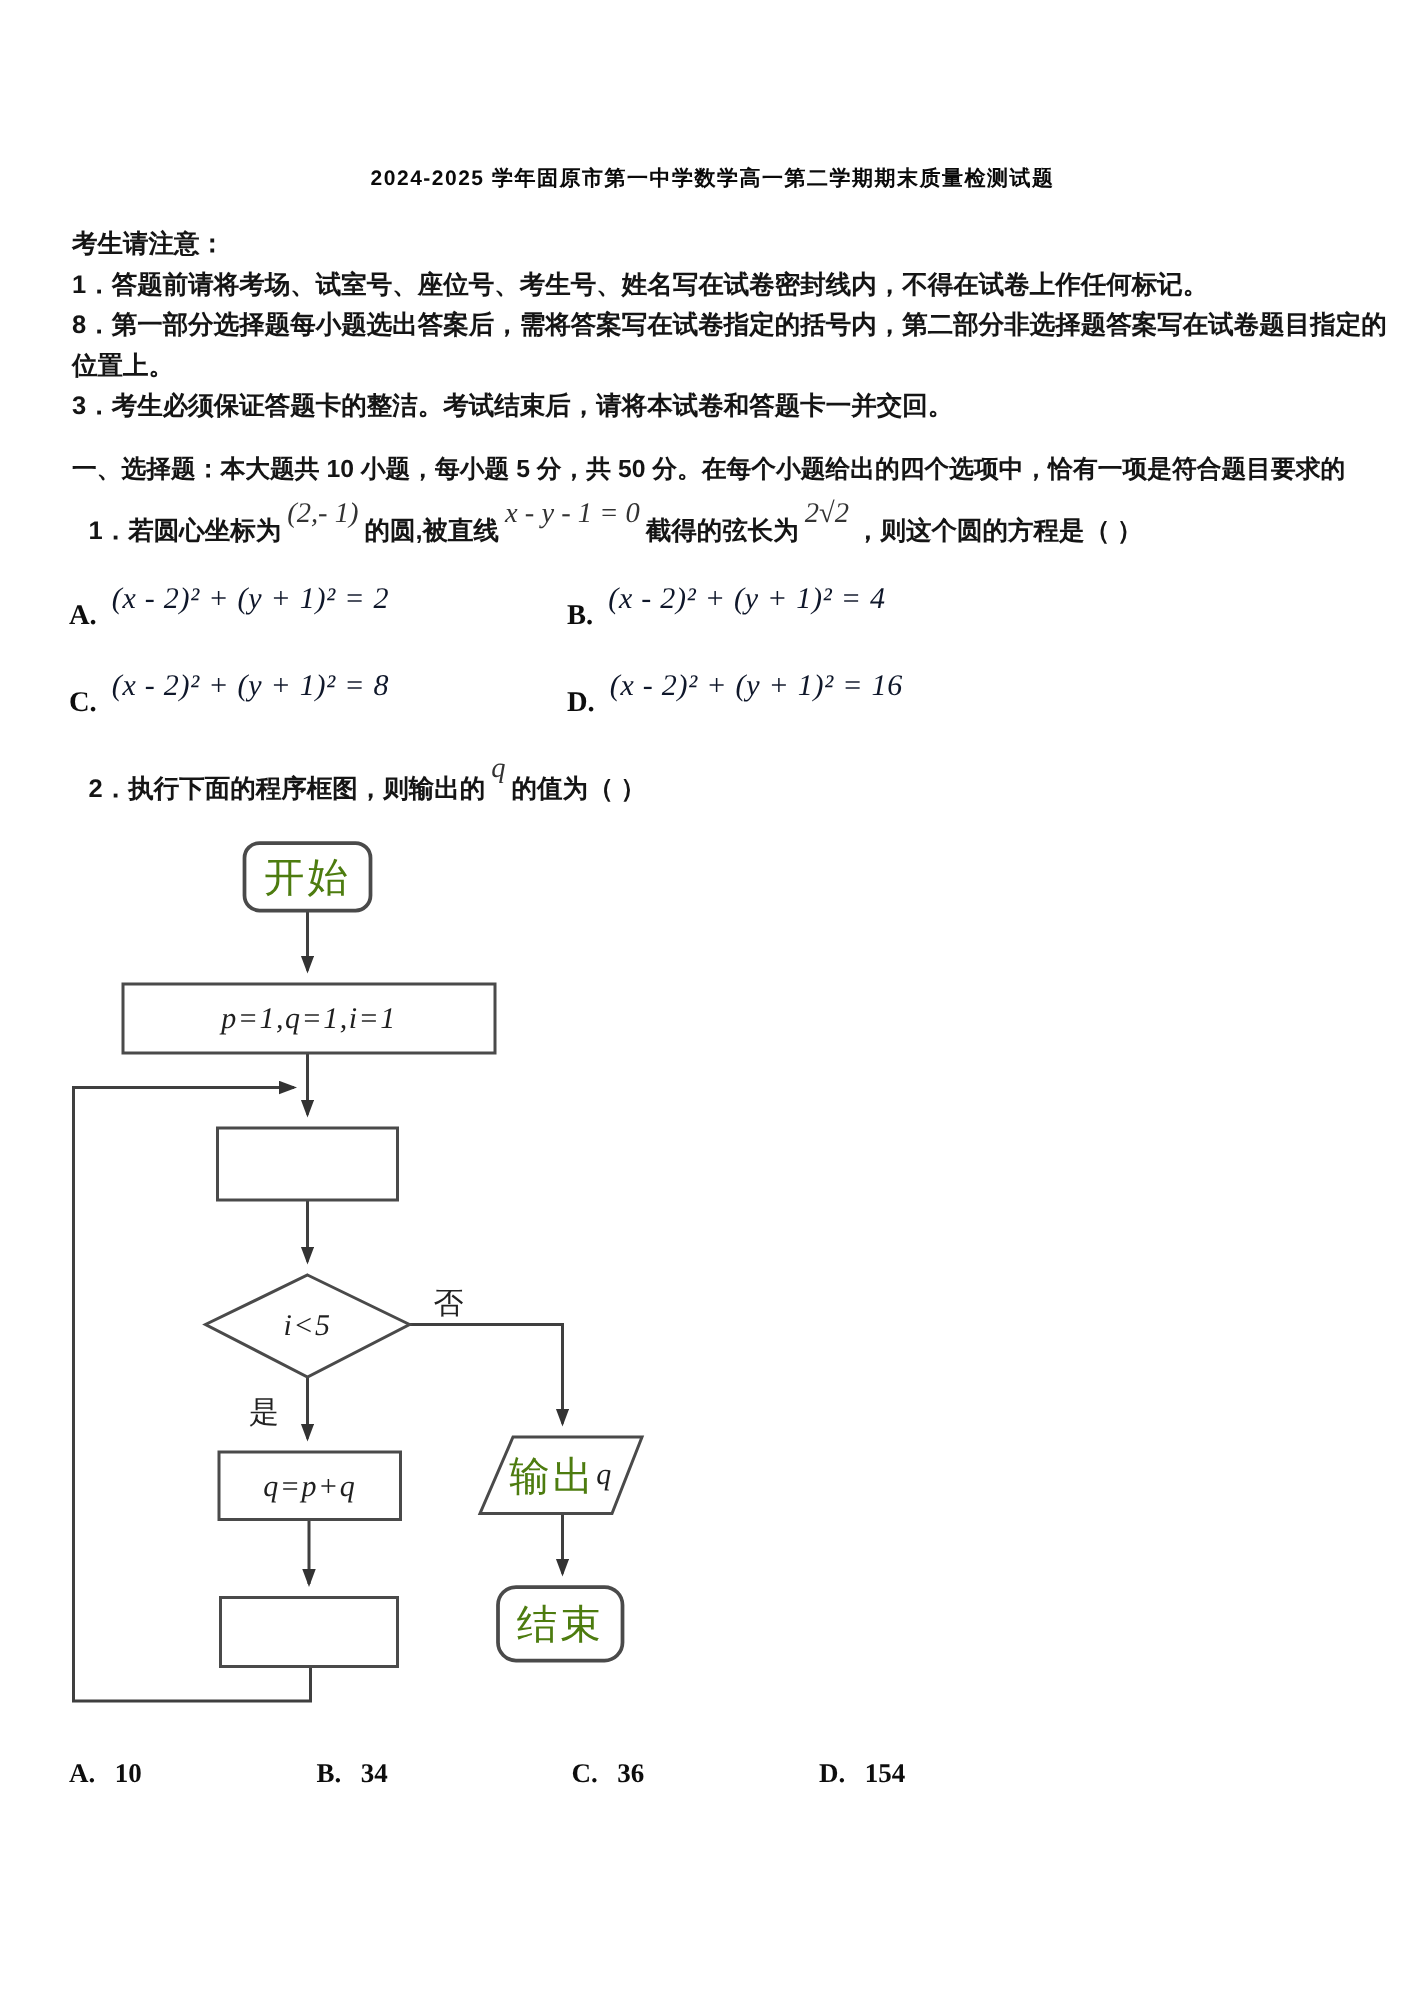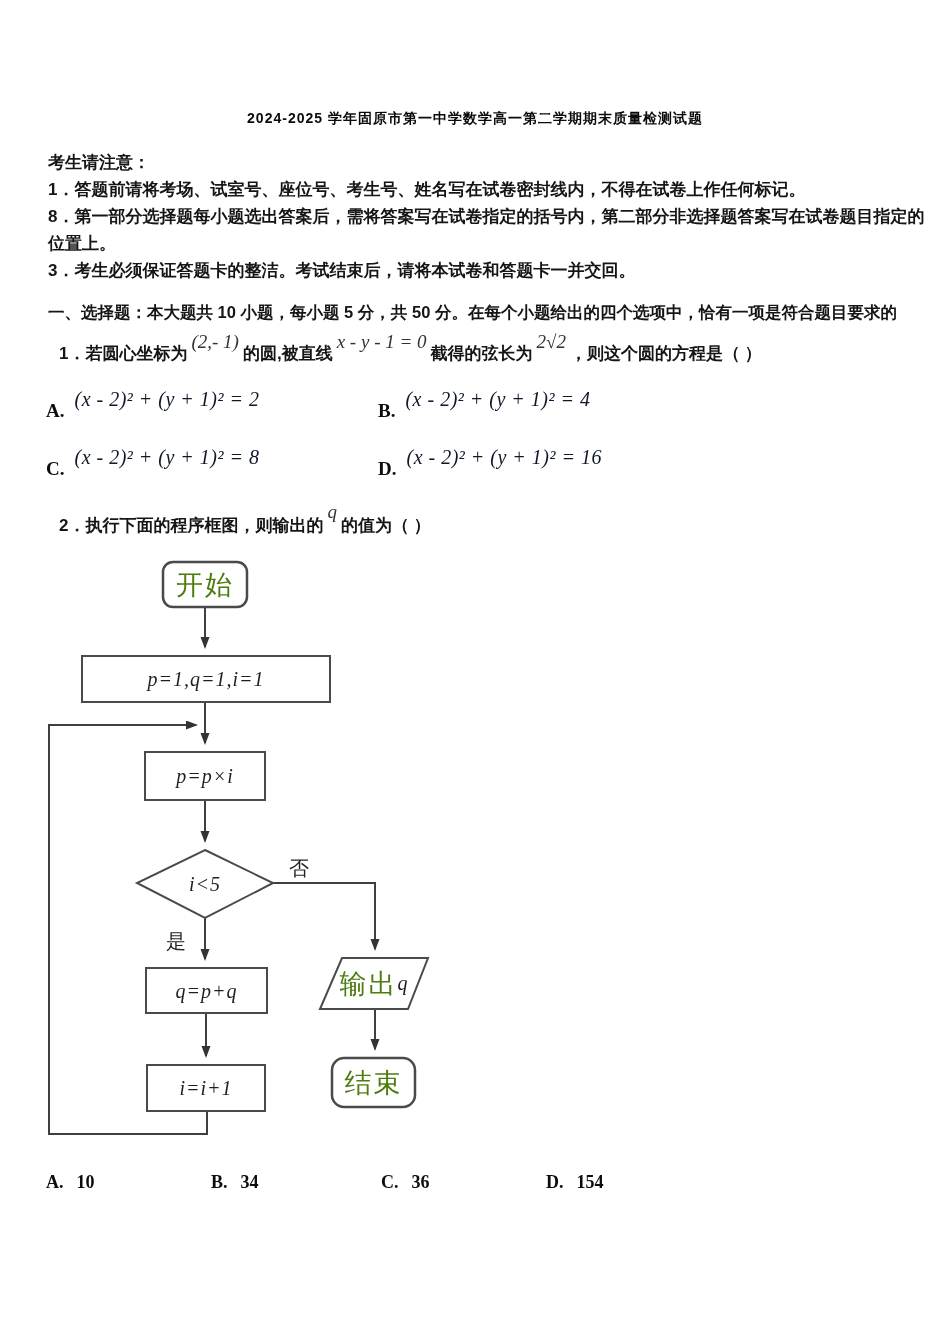--- a/index.html
+++ b/index.html
@@ -98,26 +98,24 @@
     <rect x="82" y="101" width="248" height="46" fill="#ffffff" stroke="#4a4a4a" stroke-width="2"></rect>
     <rect x="145" y="197" width="120" height="48" fill="#ffffff" stroke="#4a4a4a" stroke-width="2"></rect>
     <polygon points="205,295 273,328 205,363 137,328" fill="#ffffff" stroke="#4a4a4a" stroke-width="2"></polygon>
     <rect x="146" y="413" width="121" height="45" fill="#ffffff" stroke="#4a4a4a" stroke-width="2"></rect>
     <rect x="147" y="510" width="118" height="46" fill="#ffffff" stroke="#4a4a4a" stroke-width="2"></rect>
     <polygon points="342,403 428,403 408,454 320,454" fill="#ffffff" stroke="#4a4a4a" stroke-width="2"></polygon>
     <rect x="332" y="503" width="83" height="49" rx="12" fill="#ffffff" stroke="#4a4a4a" stroke-width="2.5"></rect>
   </svg>
   <div class="fc-label fc-cjk" style="left:163px;top:7px;width:84px;height:45px;">开始</div>
   <div class="fc-label fc-math" style="left:82px;top:101px;width:248px;height:46px;">p=1,q=1,i=1</div>
-  <div class="fc-label fc-math" style="left:145px;top:197px;width:120px;height:48px;">p=p×i</div>
   <div class="fc-label fc-math" style="left:137px;top:295px;width:136px;height:68px;">i&lt;5</div>
   <div class="fc-label fc-branch" style="left:160px;top:374px;width:32px;height:24px;">是</div>
   <div class="fc-label fc-branch" style="left:283px;top:301px;width:32px;height:24px;">否</div>
   <div class="fc-label fc-math" style="left:146px;top:413px;width:121px;height:47px;">q=p+q</div>
-  <div class="fc-label fc-math" style="left:147px;top:510px;width:118px;height:46px;">i=i+1</div>
   <div class="fc-label" style="left:320px;top:403px;width:108px;height:51px;">
     <span class="fc-cjk">输出</span>
       <span class="fc-math">q</span>
   </div>
   <div class="fc-label fc-cjk" style="left:332px;top:503px;width:83px;height:49px;">结束</div>
 </div>
 
 <div class="abs answers">
   <div class="ans ansA">
     <span class="alabel">A.</span>

